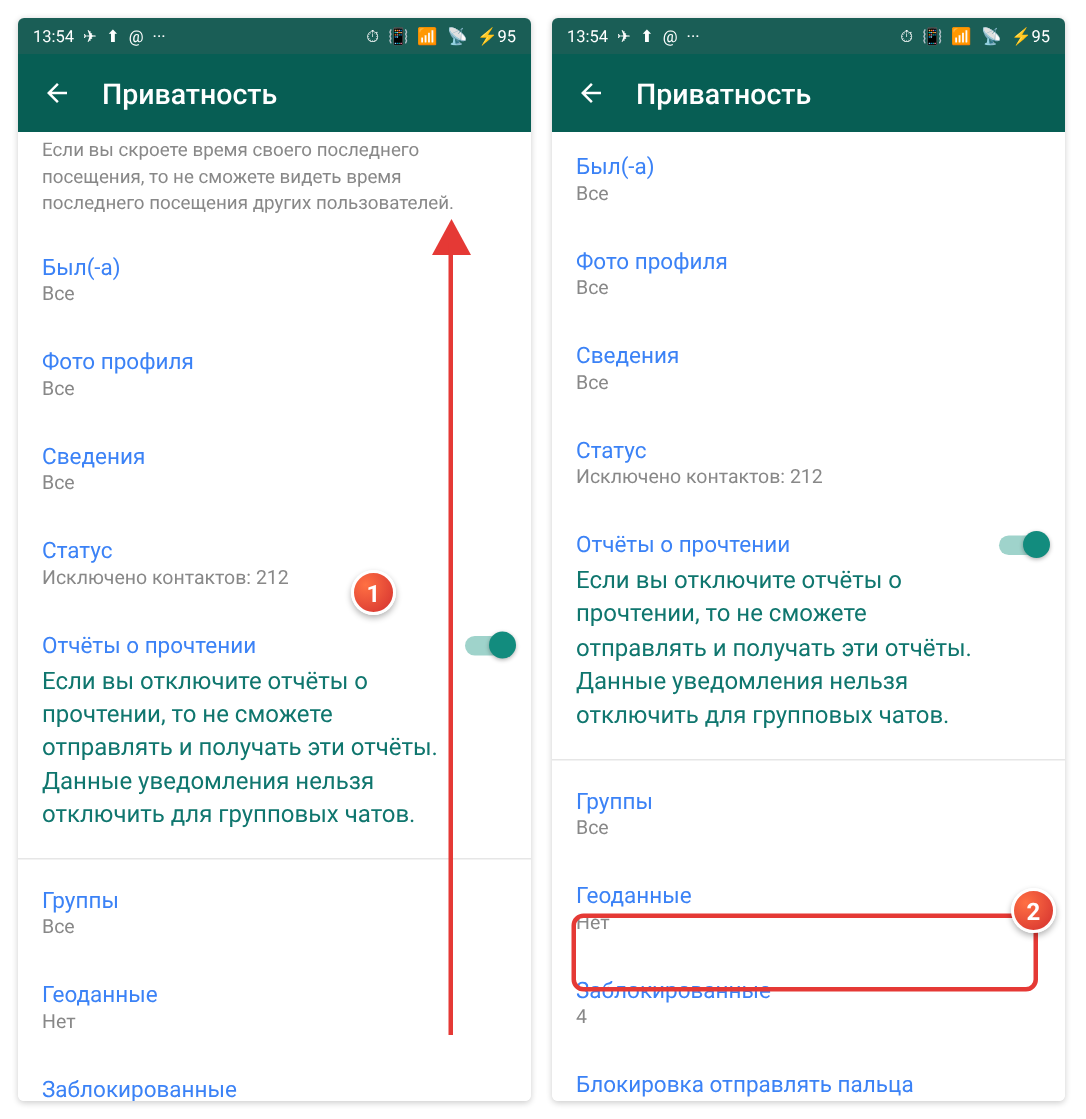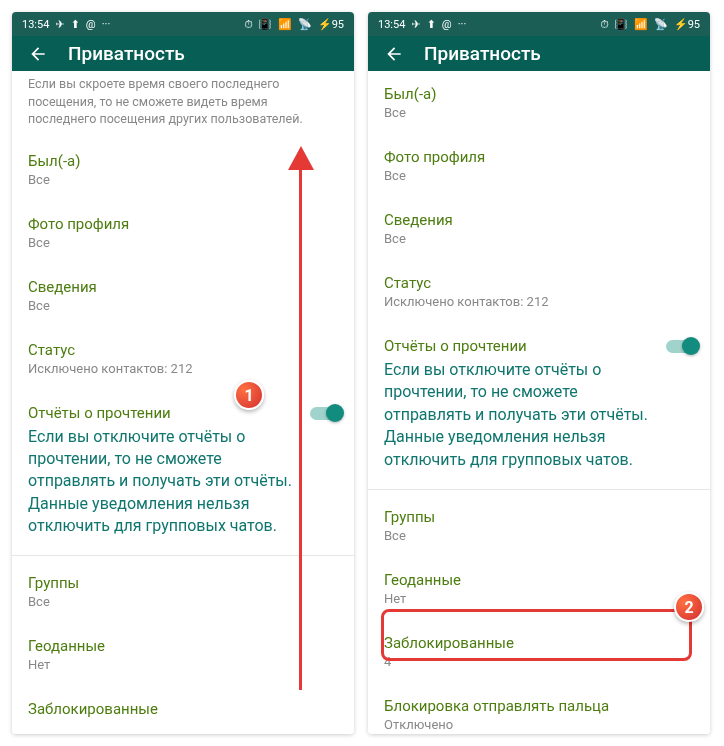--- a/index.html
+++ b/index.html
@@ -30,21 +30,21 @@
       color: #fff;
       display: flex;
       align-items: center;
       justify-content: space-between;
       padding: 4px 10px;
       font-size: 11px;
     }
     .statusbar-left { display: flex; align-items: center; gap: 6px; }
     .statusbar-right { display: flex; align-items: center; gap: 6px; }
     .toolbar {
-      height: 35px;
+      height: 52px;
       background: #075E54;
       color: #fff;
       display: flex;
       align-items: center;
       padding: 0 6px;
     }
     .back-btn {
       width: 40px;
       height: 40px;
       display: flex;
@@ -74,21 +74,21 @@
       line-height: 1.4;
       padding: 4px 16px 10px;
     }
     .item {
       padding: 14px 16px;
       cursor: pointer;
       position: relative;
     }
     .item-title {
       font-size: 15px;
-      color: #4d7c0f;
+      color: #3b82f6;
     }
     .item-sub {
       font-size: 13px;
       color: #888;
       margin-top: 2px;
     }
     .item-desc {
       font-size: 16px;
       color: #0f766e;
       margin-top: 4px;

